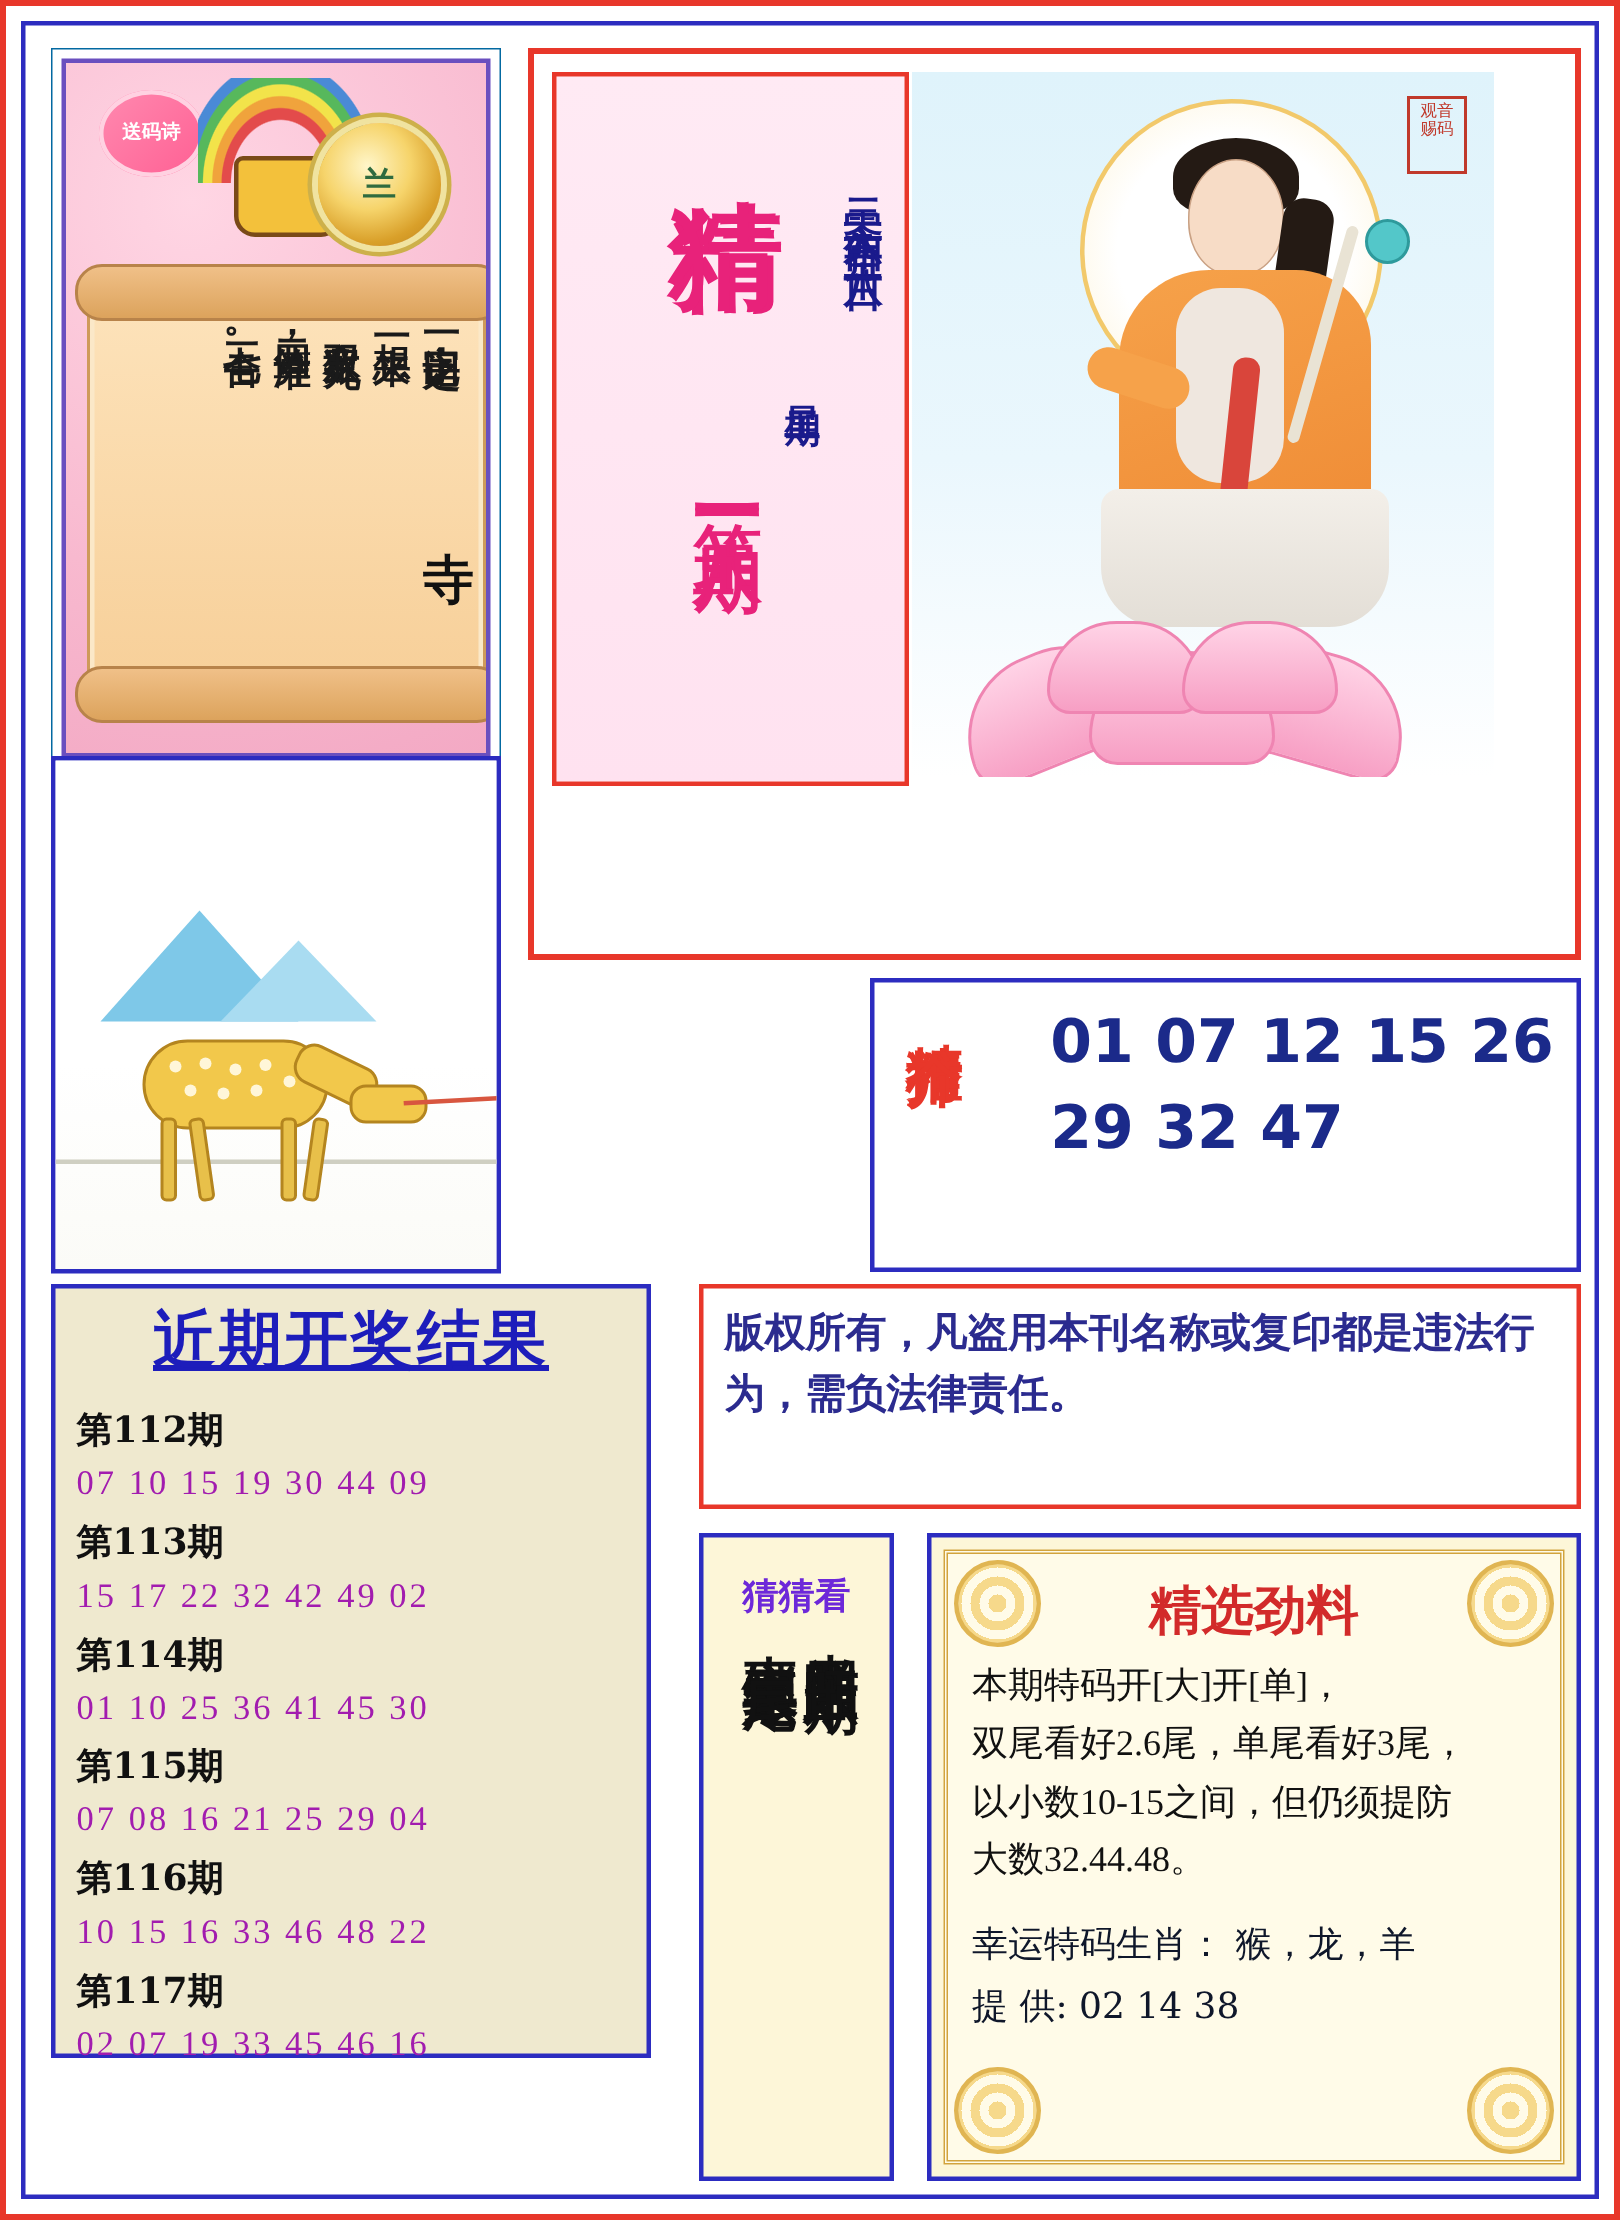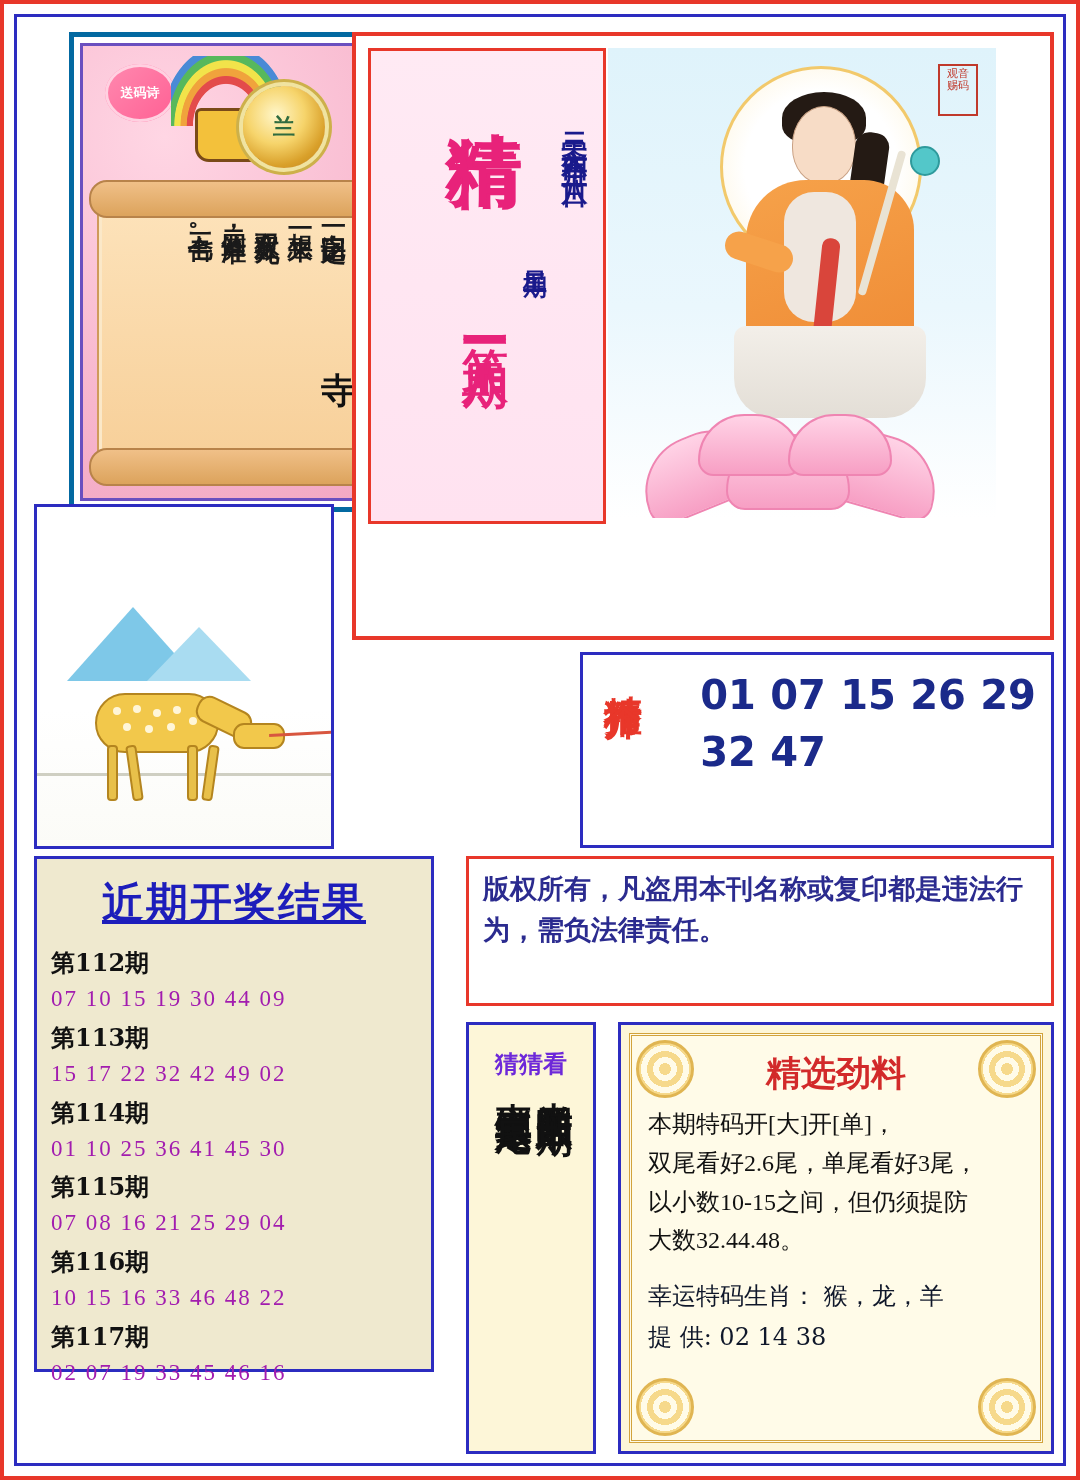--- a/index.html
+++ b/index.html
@@ -2,21 +2,21 @@
 <html><head>
 <meta charset="utf-8">
 <style>
   html,body{margin:0;padding:0;}
   body{width:1080px;height:1480px;background:#fff;font-family:"DejaVu Sans","Liberation Sans",sans-serif;}
   .page{position:relative;width:1080px;height:1480px;box-sizing:border-box;border:4px solid #e8372a;padding:6px;}
   .page-inner{position:absolute;inset:10px;border:3px solid #2c2cc0;}
   .box{position:absolute;box-sizing:border-box;}
 
   
-  #poem-card{left:30px;top:28px;width:300px;height:480px;border:5px solid #0369a1;background:#fff;padding:6px;margin-left:35px;}
+  #poem-card{left:30px;top:28px;width:300px;height:480px;border:1px solid #0369a1;background:#fff;padding:6px;}
   #poem-card .inner{width:100%;height:100%;box-sizing:border-box;border:3px solid #6a4fbf;background:
      radial-gradient(circle at 30% 20%, #ffd6e4 0%, #f8b9cf 60%, #f3a9c4 100%);
      position:relative;overflow:hidden;}
   #poem-seal{position:absolute;left:22px;top:18px;width:70px;height:58px;border-radius:50%;
      background:linear-gradient(135deg,#ff8ab0,#ff5f93);color:#fff;font-size:13px;line-height:1.05;
      display:flex;align-items:center;justify-content:center;text-align:center;font-weight:bold;
      box-shadow:0 0 0 3px #ffd1e1 inset;}
   #rainbow{position:absolute;left:88px;top:10px;width:110px;height:70px;
      background:
        radial-gradient(ellipse at 50% 100%, transparent 42%, #e34b4b 43% 50%, #f0a33c 51% 58%, #f2e34a 59% 66%, #57b85c 67% 74%, #4a8ad6 75% 82%, transparent 83%);
@@ -107,21 +107,21 @@
   #rec-grid div{display:flex;align-items:center;justify-content:center;color:#1b2a8a;font-size:40px;font-weight:bold;
      font-family:"DejaVu Sans","Liberation Sans",sans-serif;}
 
   
   #copy-box{left:462px;top:852px;width:588px;height:150px;border:3px solid #e8372a;background:#fff;padding:10px 14px;
      box-sizing:border-box;}
   #copy-box p{margin:0;font-family:"DejaVu Serif","Liberation Serif",serif;font-size:27px;line-height:1.5;color:#2b2b8f;
      font-weight:600;}
 
   
-  #results-box{left:30px;top:852px;width:400px;height:516px;border:3px solid #2c2cc0;background:#efe9cf;padding:10px 14px;box-sizing:border-box;}
+  #results-box{left:30px;top:852px;width:400px;height:516px;border:3px solid #2c2cc0;background:#efe9cf;padding:0 14px;box-sizing:border-box;}
   #results-title{color:#1d1dbb;font-size:42px;font-weight:bold;text-align:center;text-decoration:underline;
      font-family:"DejaVu Sans","Liberation Sans",sans-serif;letter-spacing:2px;margin:6px 0 14px;}
   .res-row{margin-bottom:2px;}
   .res-issue{font-size:24px;color:#111;font-weight:bold;font-family:"DejaVu Serif",serif;line-height:1.5;}
   .res-nums{font-size:23px;color:#a21caf;font-family:Liberation Serif, serif;letter-spacing:2px;line-height:1.6;}
 
   
   #guess-box{left:462px;top:1018px;width:130px;height:432px;border:3px solid #2c2cc0;background:#fdf6d8;}
   #guess-title{position:absolute;left:0;top:8px;width:100%;text-align:center;color:#6d28d9;font-size:24px;font-weight:bold;
      font-family:"DejaVu Serif",serif;margin-top:15px;}
@@ -222,20 +222,21 @@
     <div class="deer-leg dl4"></div>
     <div class="rope"></div>
 
   </div>
 
   <div class="box" id="rec-box">
     <div id="rec-label">精猜推介</div>
     <div id="rec-grid">
       <div>01</div>
       <div>07</div>
+      <div>12</div>
       <div>15</div>
       <div>26</div>
       <div>29</div>
       <div>32</div>
       <div>47</div>
     </div>
   </div>
 
   <div class="box" id="copy-box">
     <p>版权所有，凡盗用本刊名称或复印都是违法行为，需负法律责任。</p>

